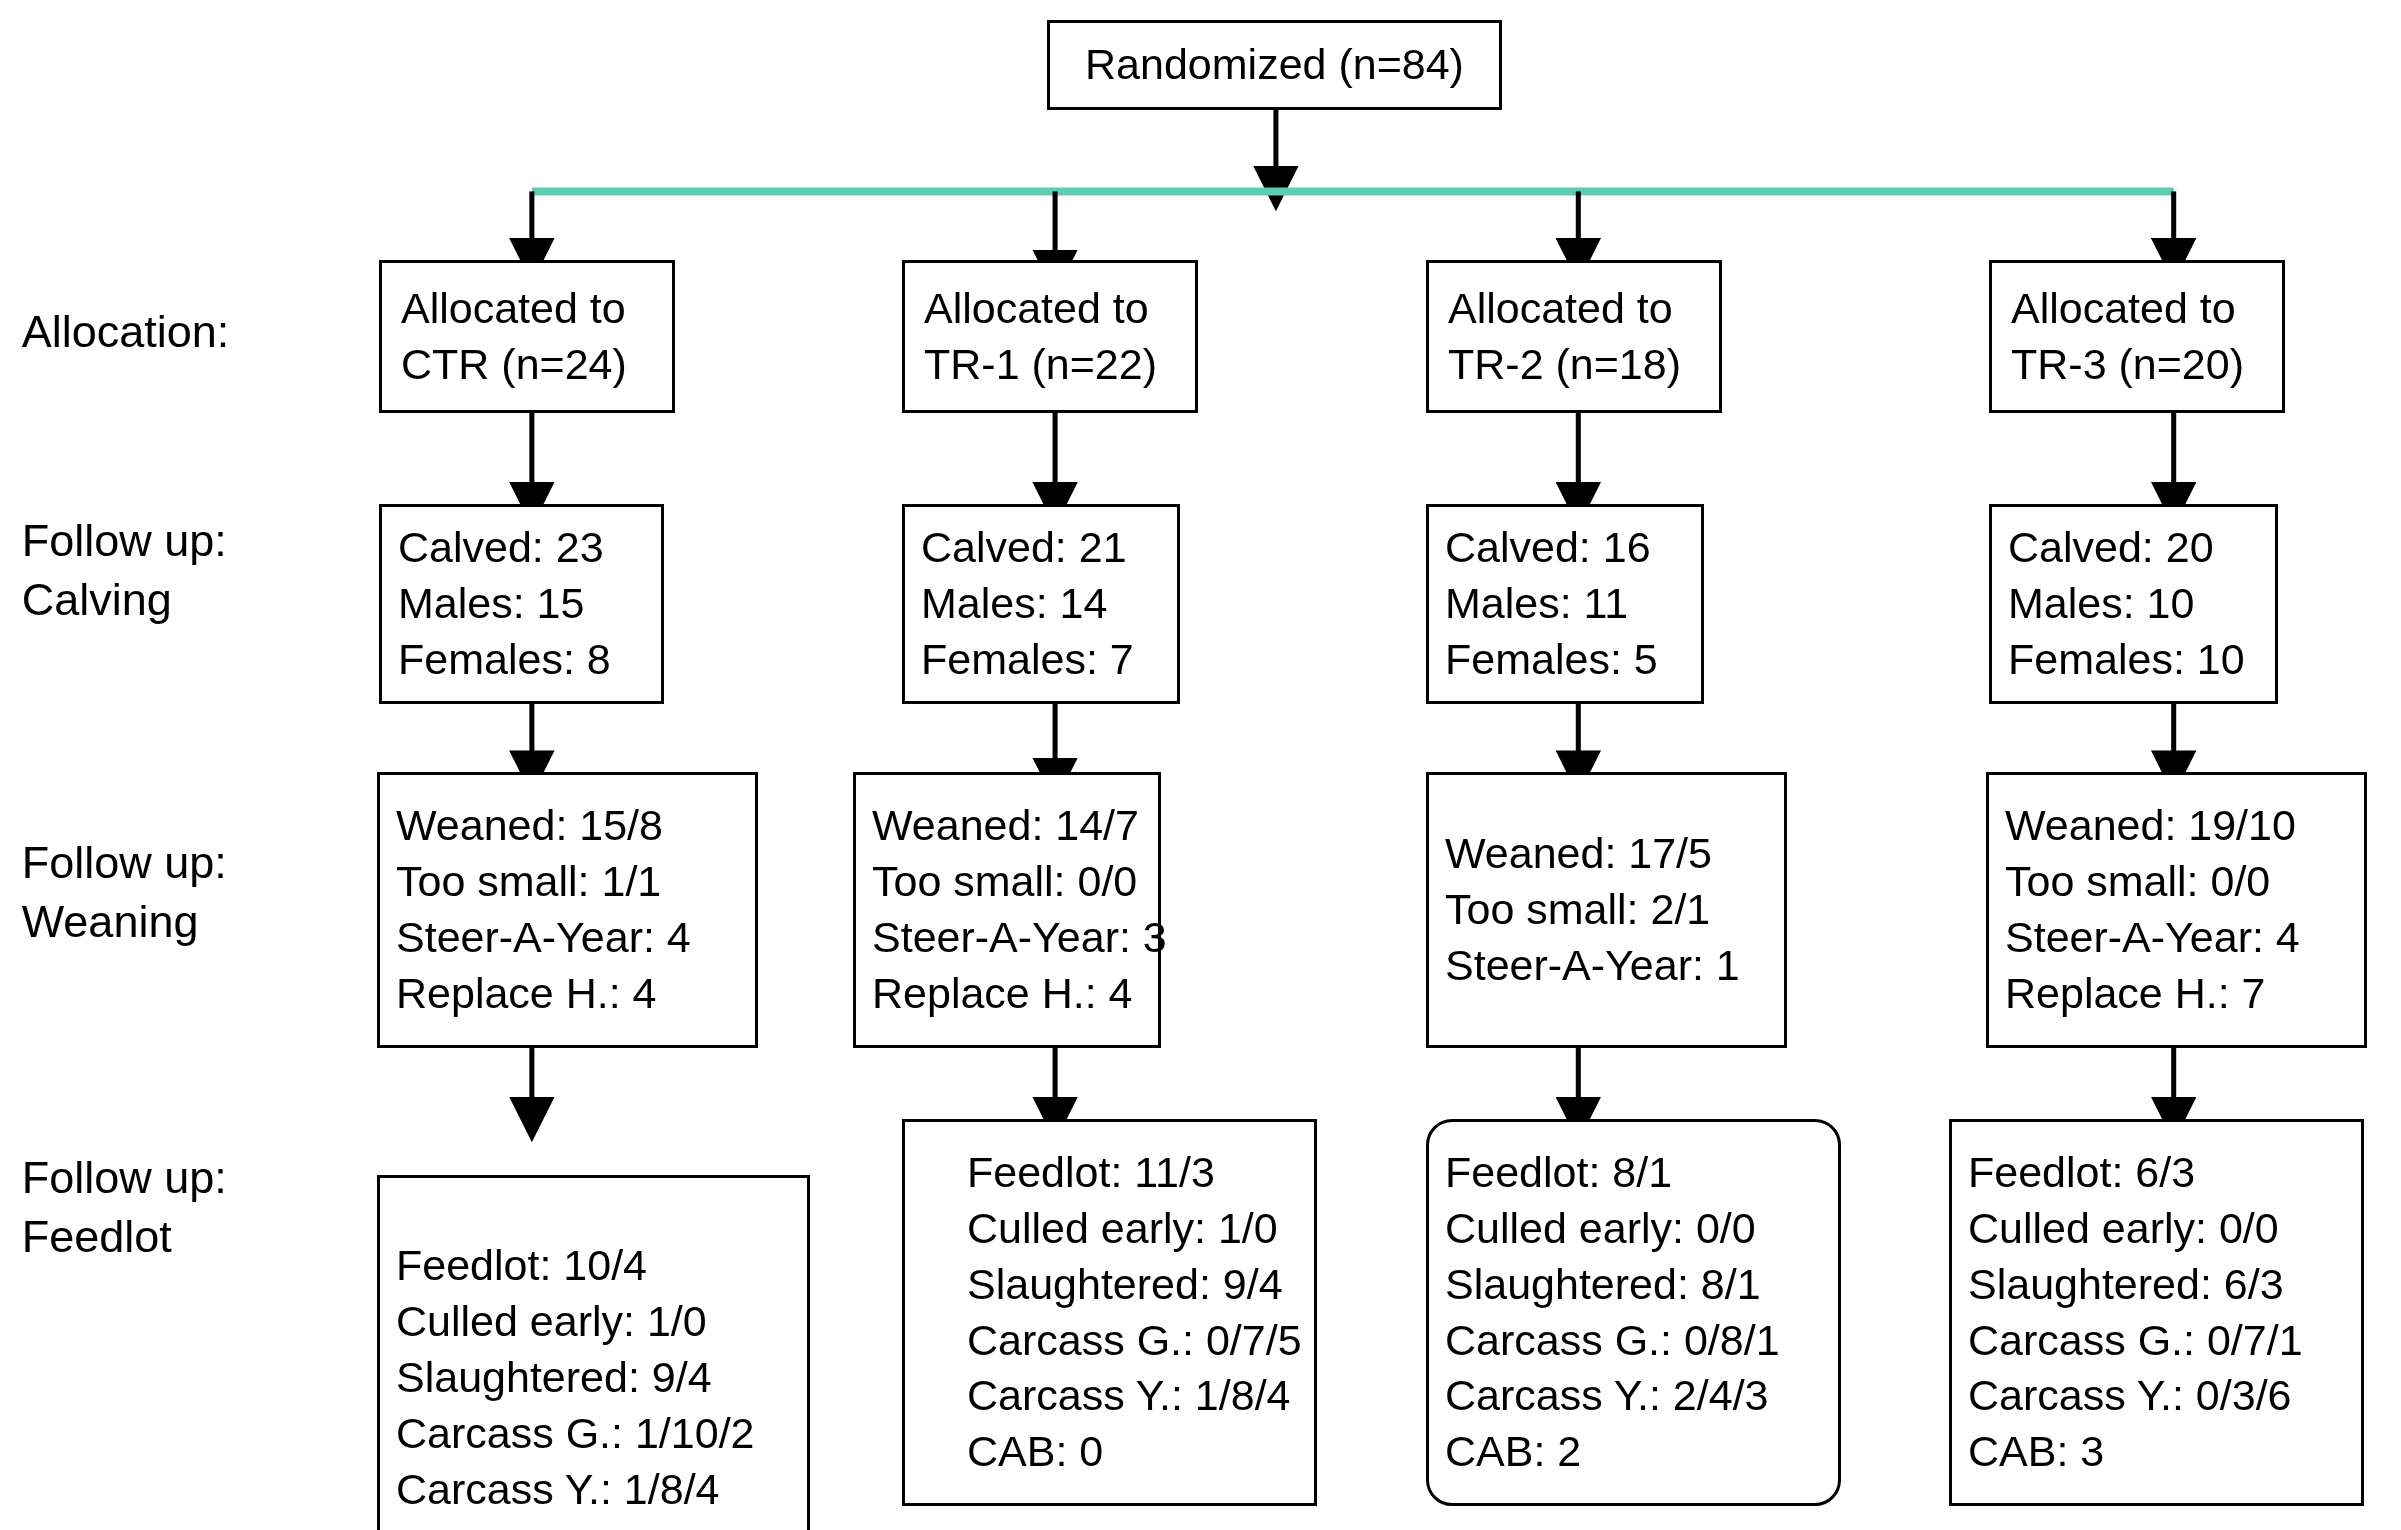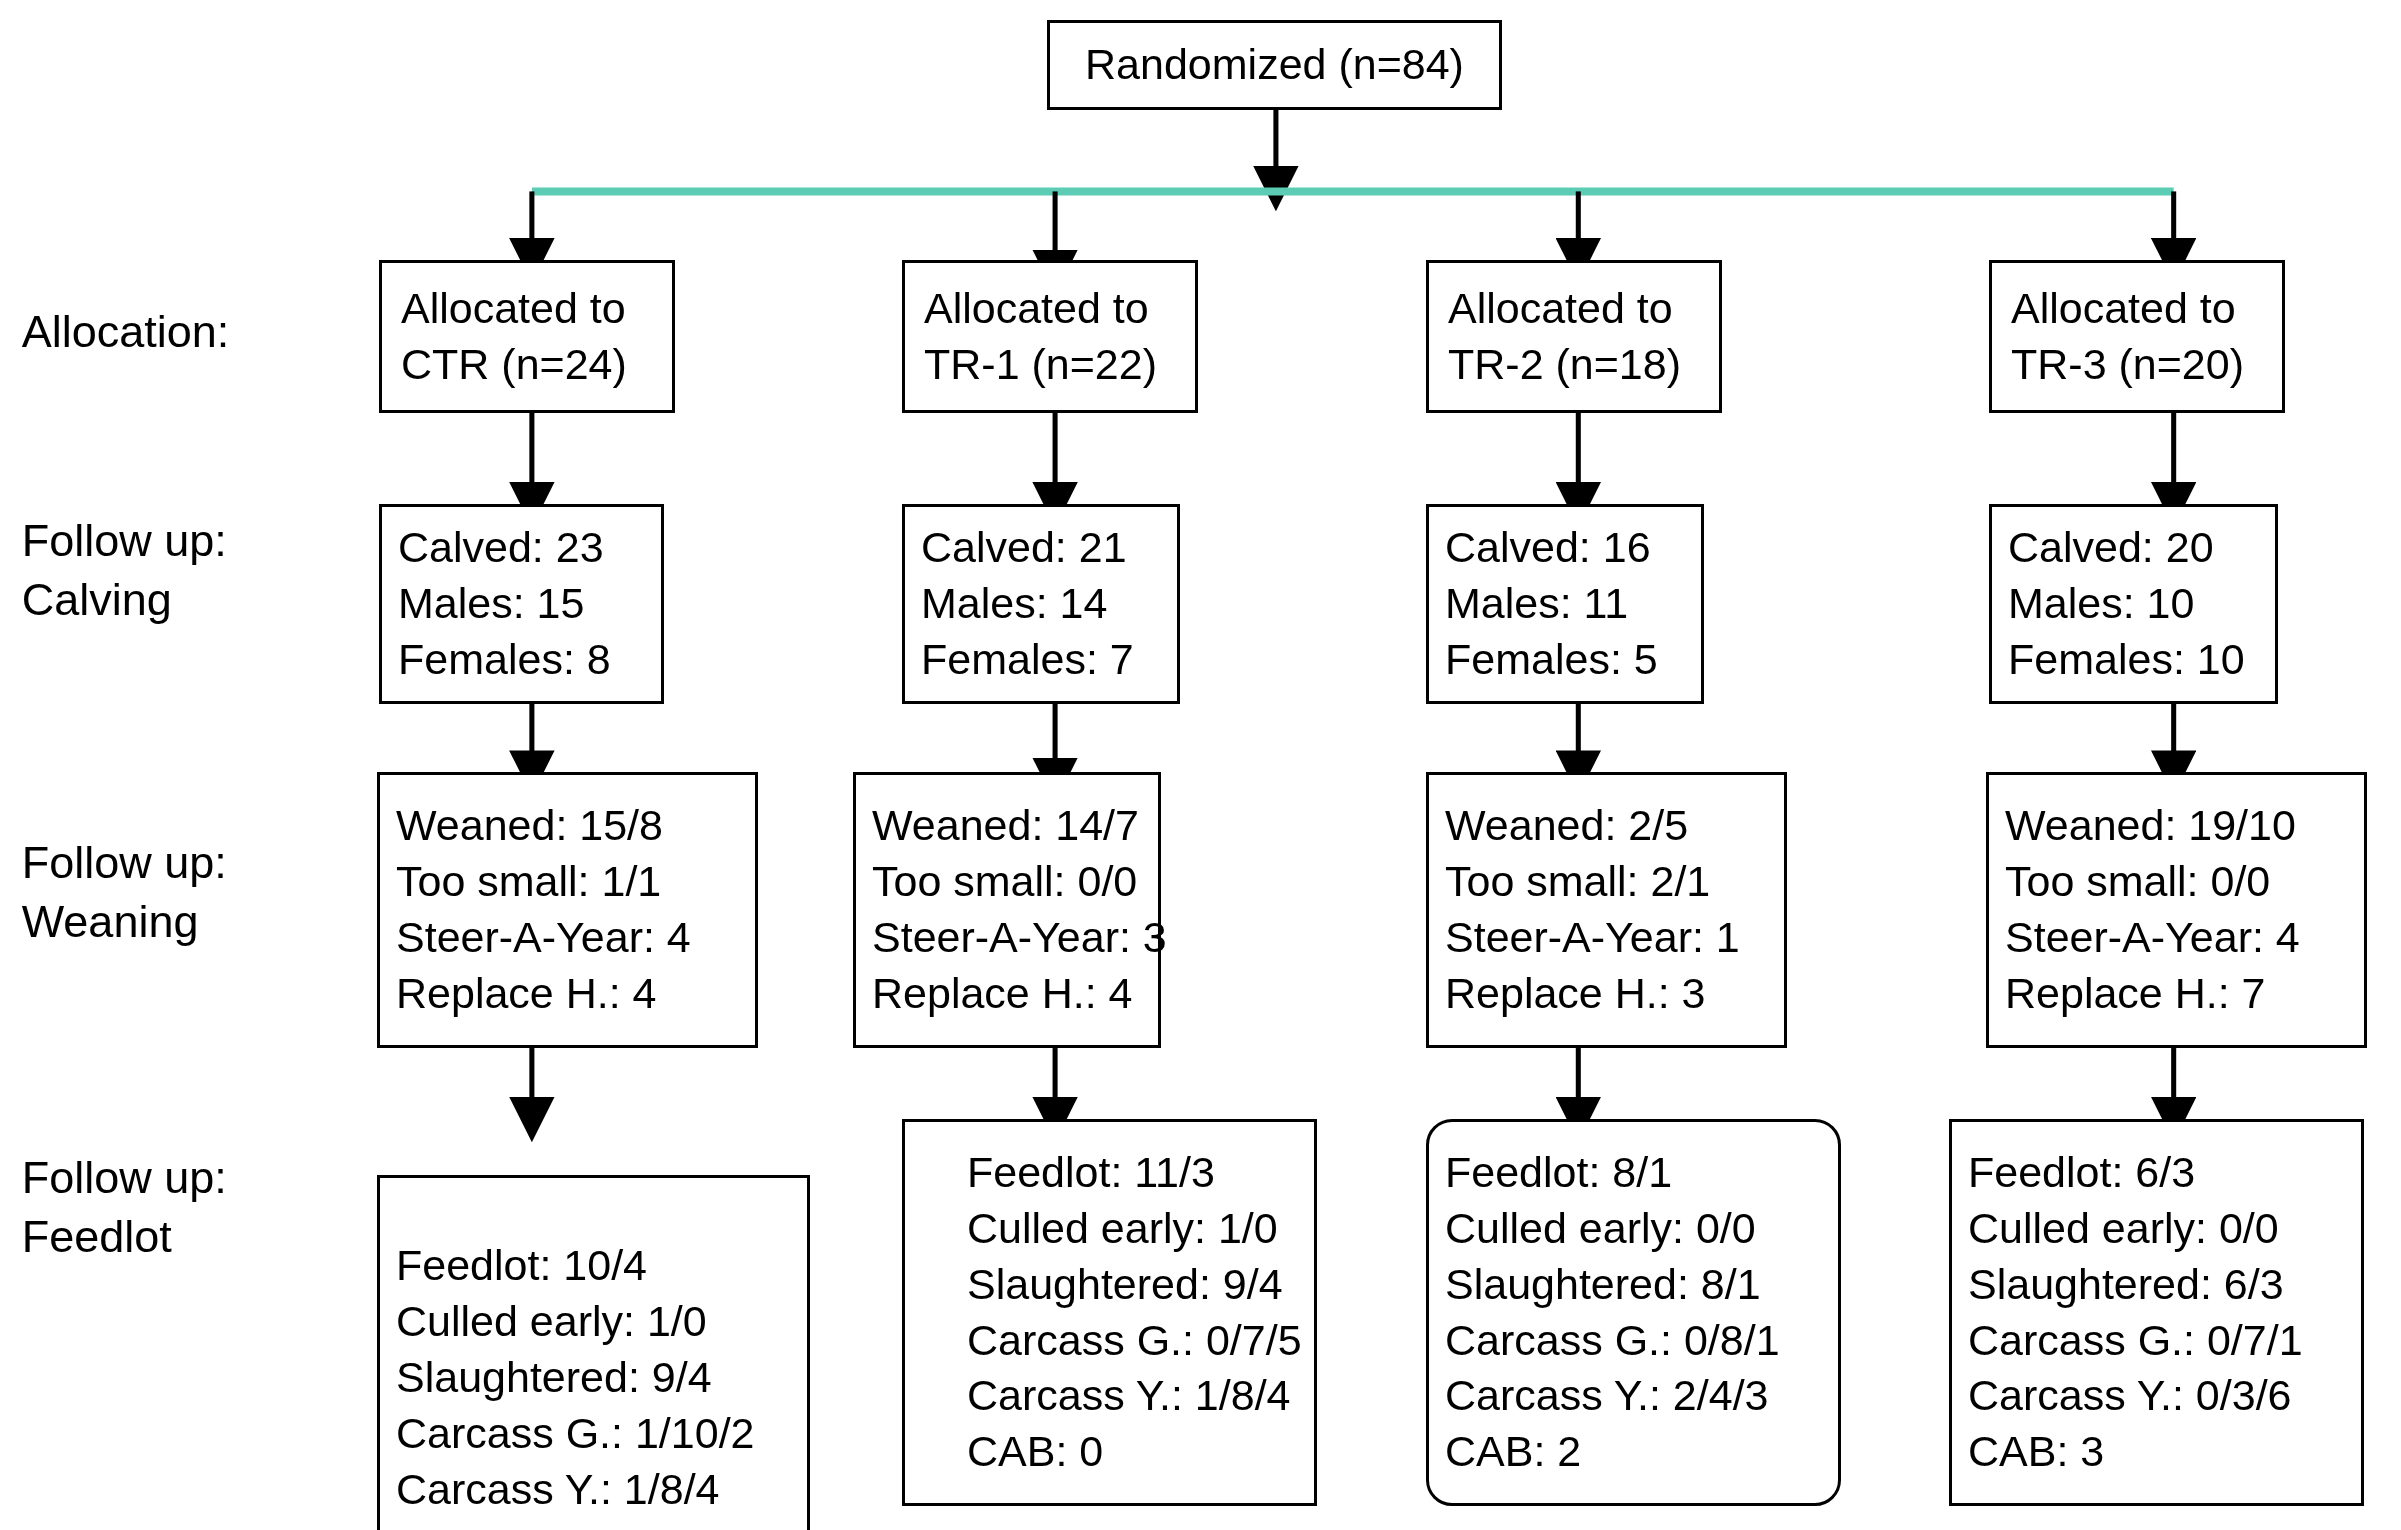--- a/index.html
+++ b/index.html
@@ -161,24 +161,23 @@
   </div>
 
   <div class="box" style="left:853px;top:772px;width:308px;height:276px;">
     <div class="line">Weaned: 14/7</div>
     <div class="line">Too small: 0/0</div>
     <div class="line">Steer-A-Year: 3</div>
     <div class="line">Replace H.: 4</div>
   </div>
 
   <div class="box" style="left:1426px;top:772px;width:361px;height:276px;">
-    <div class="line">Weaned: 2/5</div>
+    <div class="line">Weaned: 17/5</div>
     <div class="line">Too small: 2/1</div>
     <div class="line">Steer-A-Year: 1</div>
-    <div class="line">Replace H.: 3</div>
   </div>
 
   <div class="box" style="left:1986px;top:772px;width:381px;height:276px;">
     <div class="line">Weaned: 19/10</div>
     <div class="line">Too small: 0/0</div>
     <div class="line">Steer-A-Year: 4</div>
     <div class="line">Replace H.: 7</div>
   </div>
 
   <div class="box" style="left:377px;top:1143px;width:433px;height:462px;margin-top:32px;">

